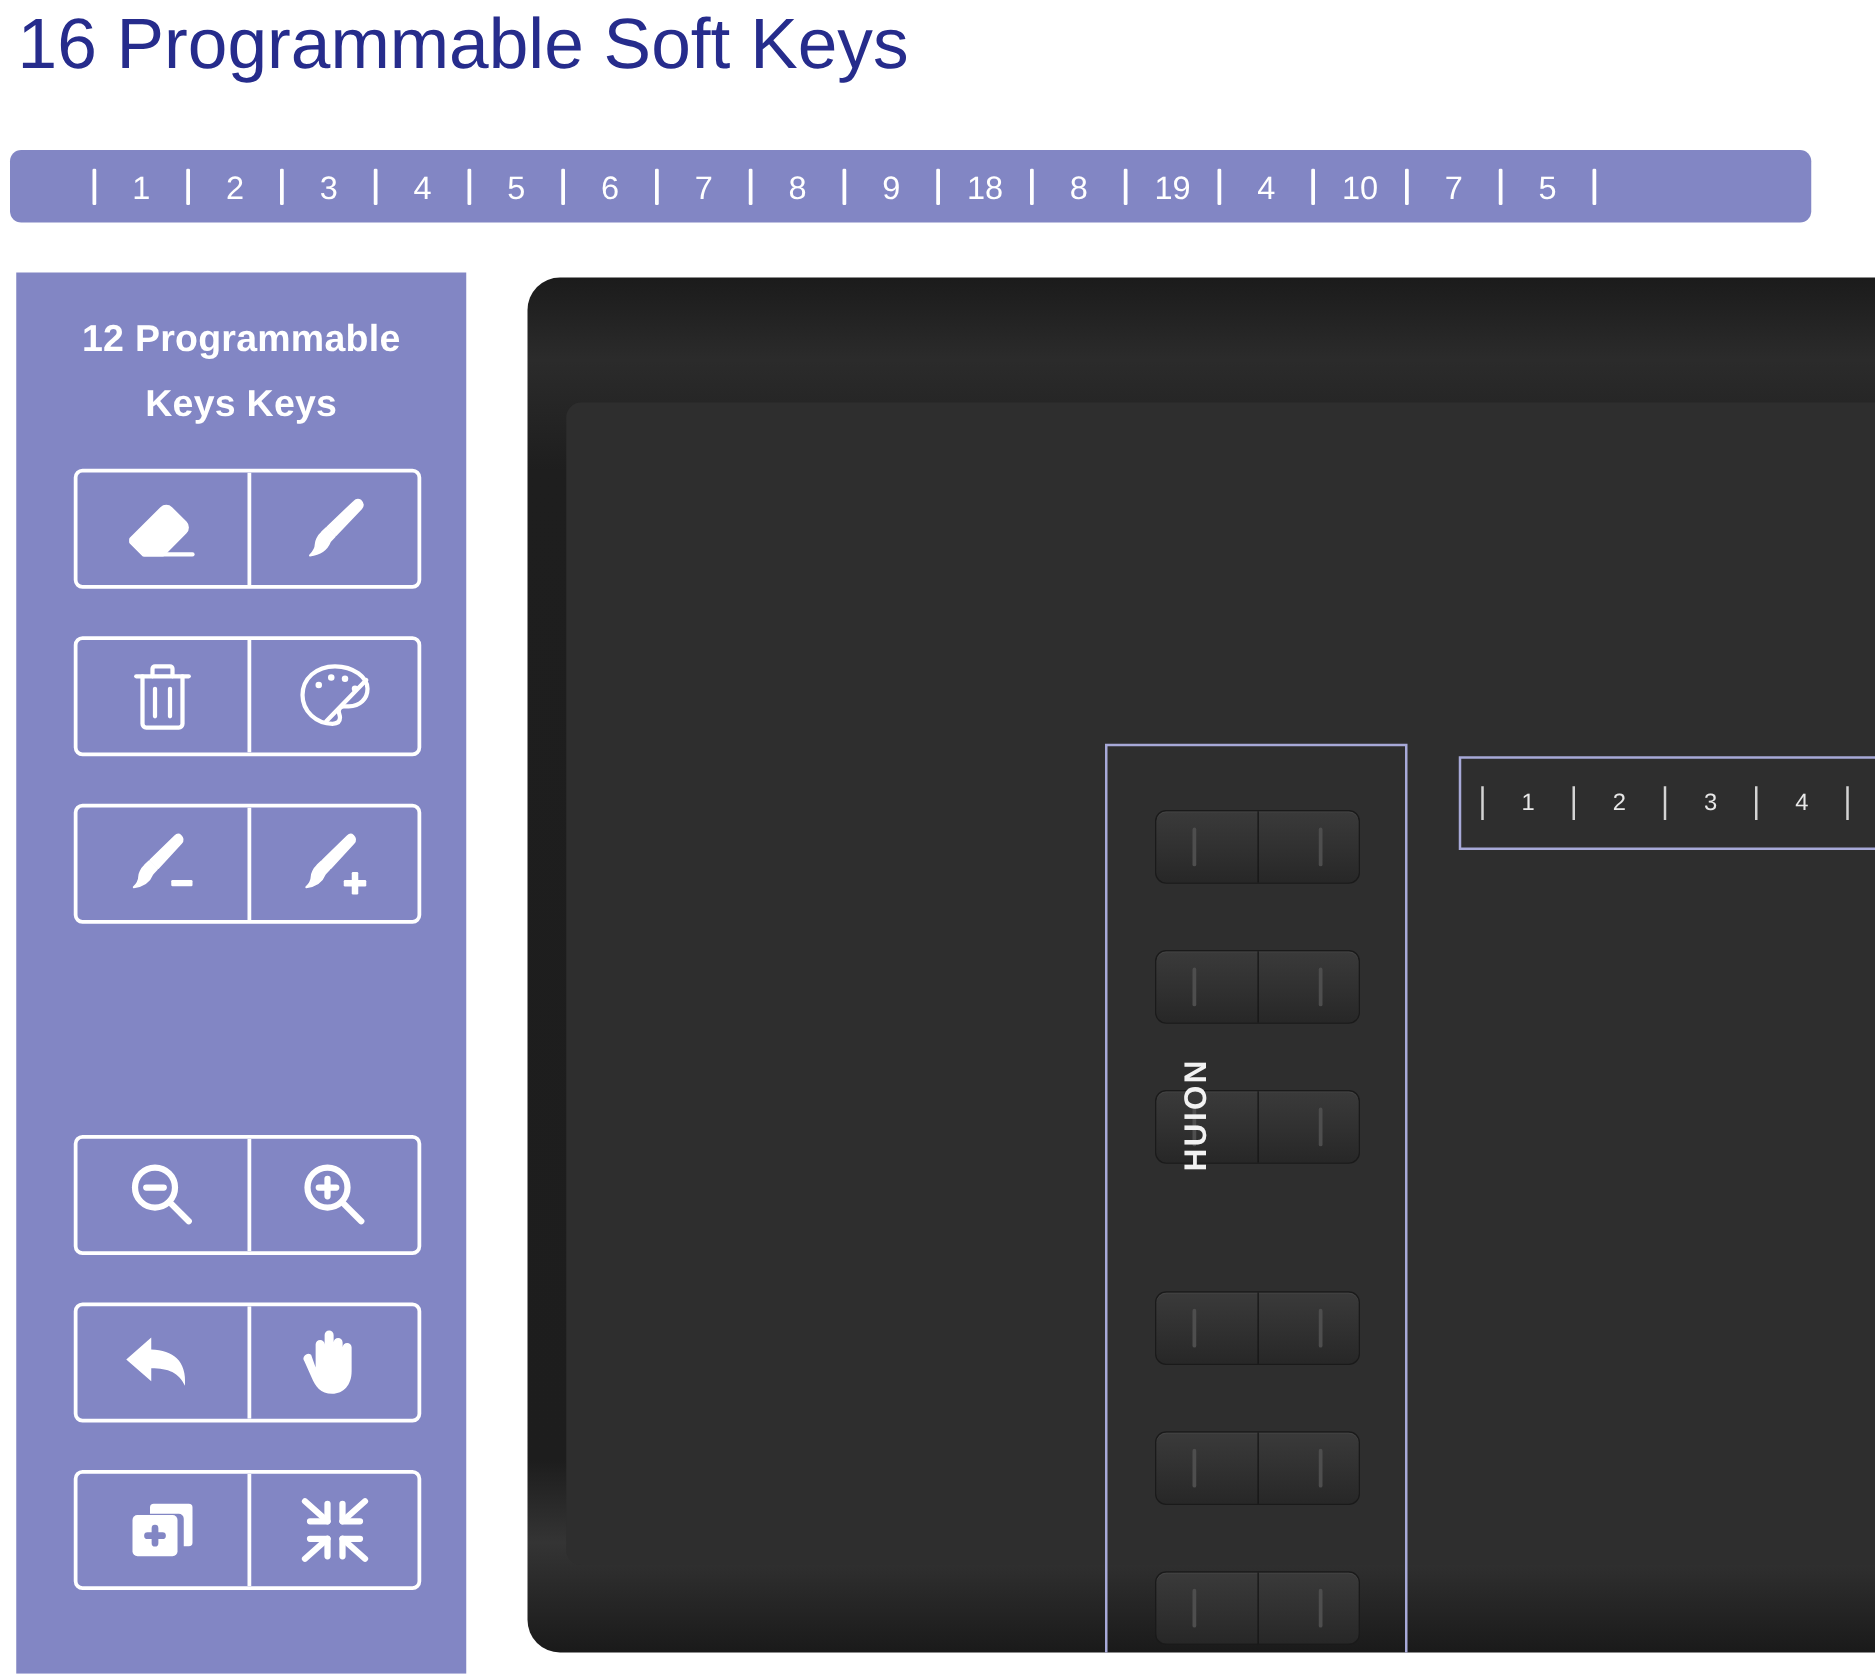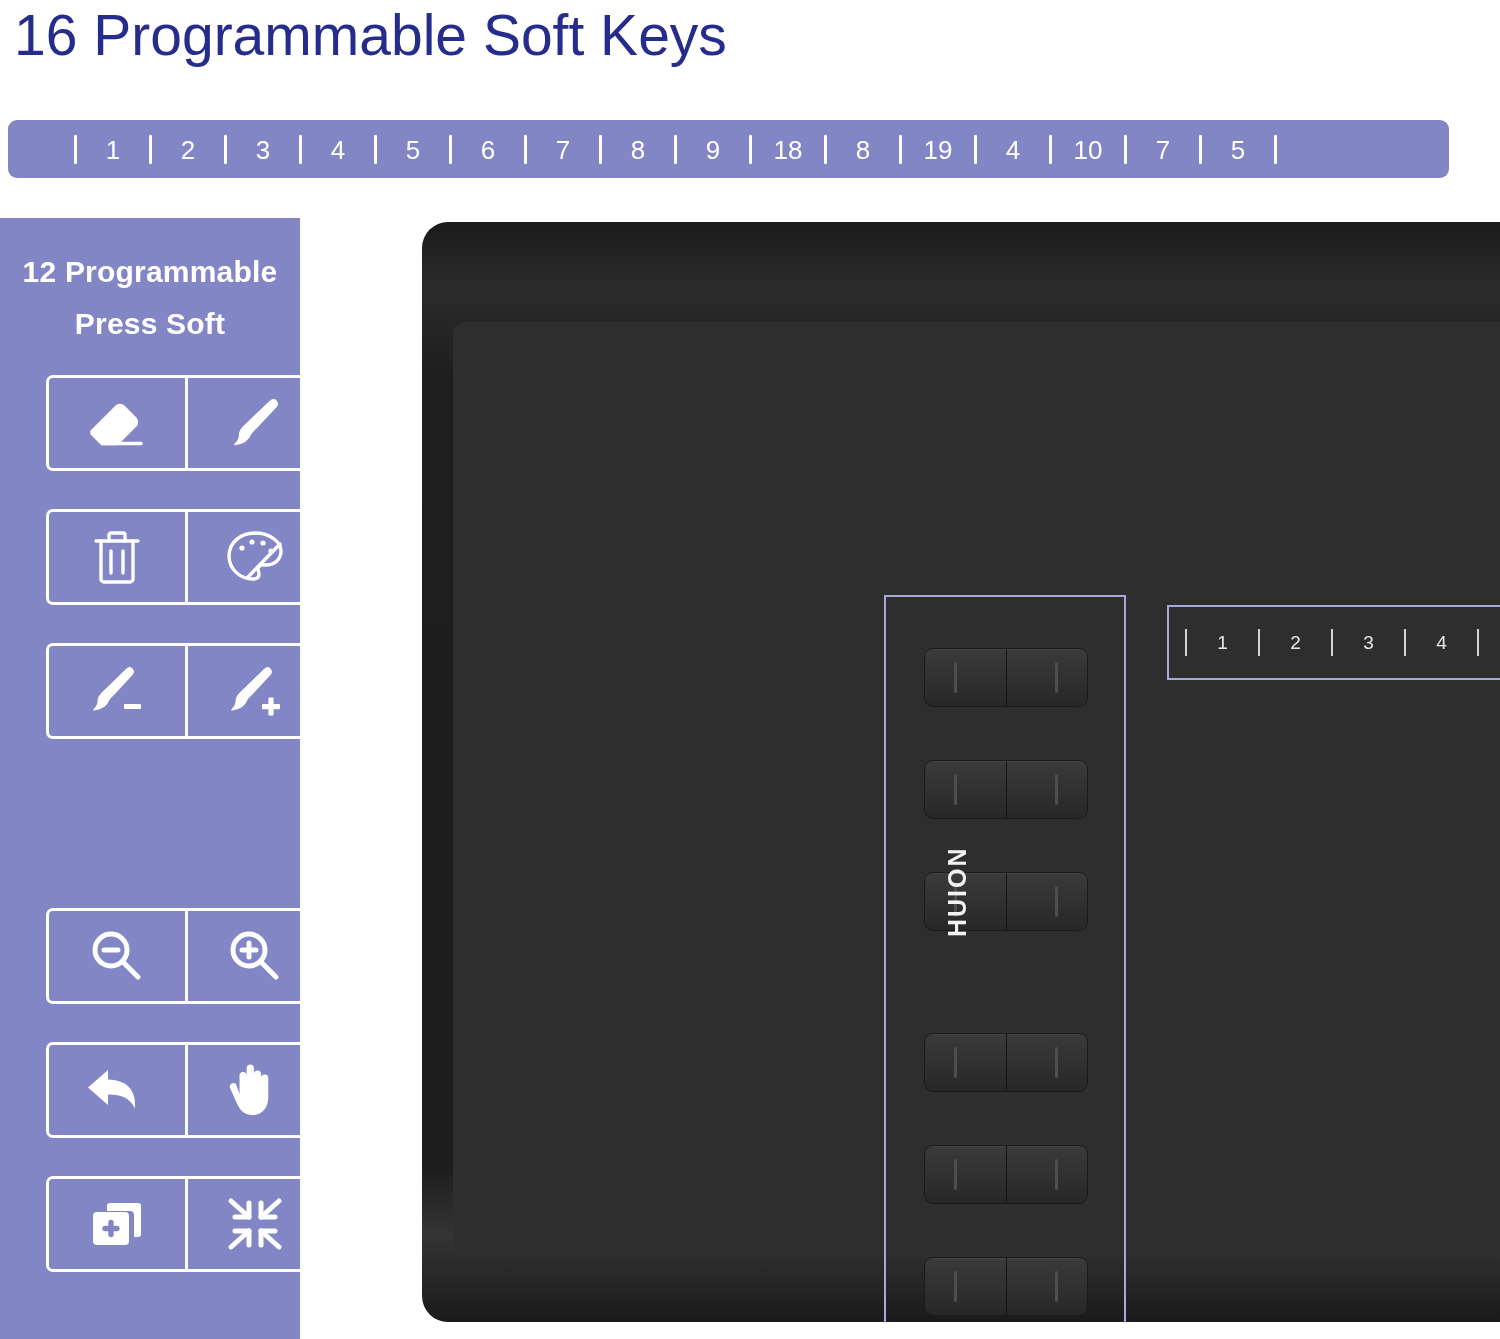--- a/index.html
+++ b/index.html
@@ -45,22 +45,22 @@
     width:72px;
     text-align:center;
     flex:0 0 auto;
     line-height:1;
     margin-top:1px;
   }
 
   
   #press-keys-panel{
     position:absolute;
-    left:0; top:218px;
-    width:300px; height:1121px;
+    left:13px; top:218px;
+    width:360px; height:1121px;
     background:#8286c4;
   }
   #panel-title{
     color:#ffffff;
     font-size:30px;
     font-weight:bold;
     text-align:center;
     padding-top:28px;
     line-height:52px;
     letter-spacing:.2px;
@@ -216,21 +216,21 @@
     <div class="tick"></div>
     <div class="num">7</div>
     <div class="tick"></div>
     <div class="num">5</div>
     <div class="tick"></div>
   </div>
 
 <div id="press-keys-panel">
   <div id="panel-title">
     <div>12 Programmable</div>
-    <div>Press Soft</div>
+    <div>Keys Keys</div>
   </div>
 
   <div class="key-grid" id="key-grid-top">
       <div class="key-row">
         <div class="key-cell left">
           <span>
             <svg width="62" height="50" viewBox="0 0 62 50">
               <g fill="none" stroke="#fff" stroke-width="3.4" stroke-linejoin="round" stroke-linecap="round">
                 <path d="M6 33.5 L30.5 9 a5 5 0 0 1 7 0 L49 20.5 a5 5 0 0 1 0 7 L31 45.5 H16 L6 35.5 Z" fill="#fff"></path>
                 <path d="M16.5 45.5 H55"></path>

